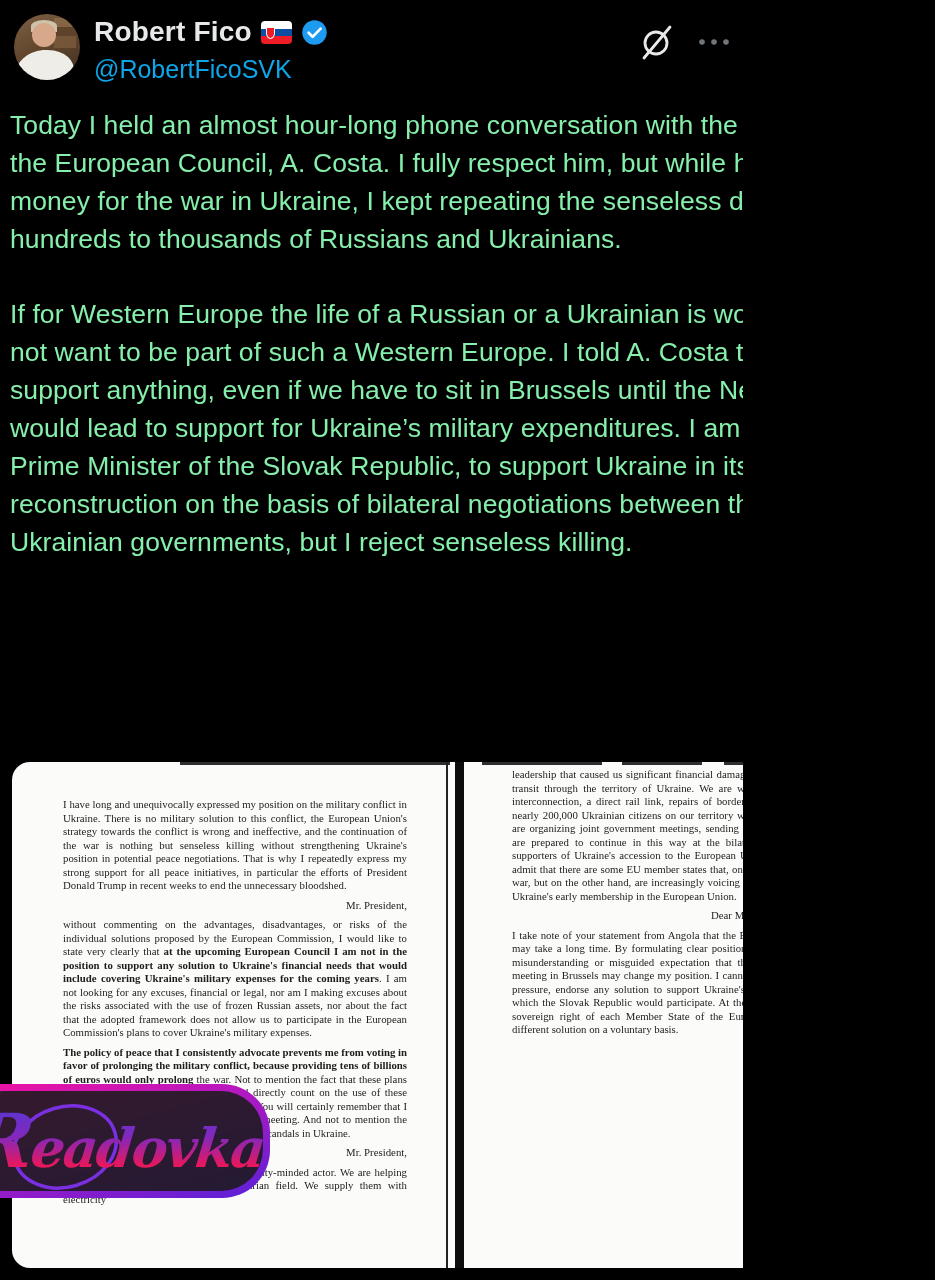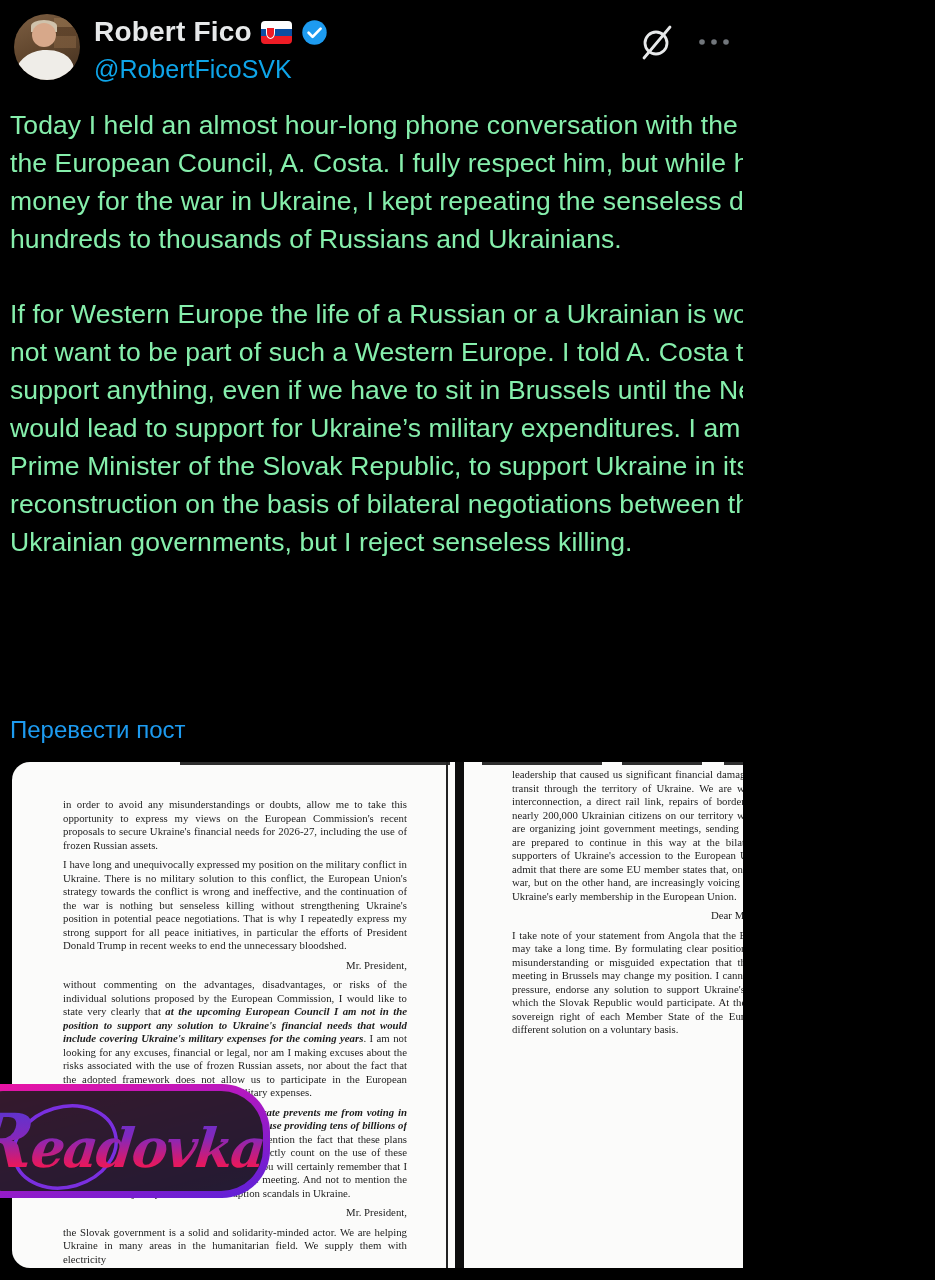--- a/index.html
+++ b/index.html
@@ -51,21 +51,21 @@
     font-size: 24px; text-decoration: none; cursor: pointer; }
 
   
   .letter-card { position: absolute; top: 762px; left: 12px; width: 910px; height: 506px;
     border-radius: 18px; background: #fbfbfa; overflow: hidden; cursor: pointer; }
 
   .page-col { position: absolute; font-family: "Liberation Serif", serif; color: #1d1d1d;
     font-size: 10.8px; line-height: 13.5px; text-align: justify; overflow: hidden; }
   .page-col p { margin-top: 6px; }
   .page-col p:first-child { margin-top: 0; }
-  .page-col .b { font-weight: 700; font-style: italic; }
+  .page-col .b { font-weight: 700; }
   .page-col .salut { text-align: right; }
 
   .col-left  { left: 51px;  top: 36px; width: 344px; height: 470px; }
   .col-right { left: 500px; top: 6px;  width: 345px; height: 500px; }
 
   .page-edge-line { position: absolute; left: 434px; top: 0; width: 2px; height: 100%; background: #232323; }
   .divider { position: absolute; left: 443px; top: 0; width: 9px; height: 100%; background: #0c0c0c; }
   .scan-shadow { position: absolute; right: 0; top: 0; width: 24px; height: 360px;
     background: linear-gradient(90deg, rgba(0,0,0,0) 0%, rgba(45,45,45,.55) 55%, #070707 100%); }
   .frag { position: absolute; top: 0; height: 3px; background: #2e2e2e; }
@@ -133,31 +133,29 @@
         </svg>
       </span>
     </div>
   </header>
 
   <div class="tweet-text">
     <p>Today I held an almost hour-long phone conversation with the President of the European Council, A. Costa. I fully respect him, but while he spoke about money for the war in Ukraine, I kept repeating the senseless daily killing of hundreds to thousands of Russians and Ukrainians.</p>
     <p>If for Western Europe the life of a Russian or a Ukrainian is worth shit, I do not want to be part of such a Western Europe. I told A. Costa that I will not support anything, even if we have to sit in Brussels until the New Year, which would lead to support for Ukraine’s military expenditures. I am ready, as Prime Minister of the Slovak Republic, to support Ukraine in its reconstruction on the basis of bilateral negotiations between the Slovak and Ukrainian governments, but I reject senseless killing.</p>
   </div>
 
-  <a class="translate">Перевести пост</a>
 
   <div class="letter-card">
     <div class="frag f1"></div>
     <div class="frag f2"></div>
     <div class="frag f3"></div>
     <div class="frag f4"></div>
     <div class="frag f5"></div>
 
     <div class="page-col col-left">
-      <p>in order to avoid any misunderstandings or doubts, allow me to take this opportunity to express my views on the European Commission's recent proposals to secure Ukraine's financial needs for 2026-27, including the use of frozen Russian assets.</p>
       <p>I have long and unequivocally expressed my position on the military conflict in Ukraine. There is no military solution to this conflict, the European Union's strategy towards the conflict is wrong and ineffective, and the continuation of the war is nothing but senseless killing without strengthening Ukraine's position in potential peace negotiations. That is why I repeatedly express my strong support for all peace initiatives, in particular the efforts of President Donald Trump in recent weeks to end the unnecessary bloodshed.</p>
       <p class="salut">Mr. President,</p>
       <p><span>without commenting on the advantages, disadvantages, or risks of the individual solutions proposed by the European Commission, I would like to state very clearly that </span><span class="b">at the upcoming European Council I am not in the position to support any solution to Ukraine's financial needs that would include covering Ukraine's military expenses for the coming years</span><span>. I am not looking for any excuses, financial or legal, nor am I making excuses about the risks associated with the use of frozen Russian assets, nor about the fact that the adopted framework does not allow us to participate in the European Commission's plans to cover Ukraine's military expenses.</span></p>
       <p><span class="b">The policy of peace that I consistently advocate prevents me from voting in favor of prolonging the military conflict, because providing tens of billions of euros would only prolong</span><span> the war. Not to mention the fact that these plans directly jeopardize US peace efforts, and directly count on the use of these resources for the reconstruction of Ukraine. You will certainly remember that I spoke openly about this risk at our informal meeting. And not to mention the information we jointly share about corruption scandals in Ukraine.</span></p>
       <p class="salut">Mr. President,</p>
       <p>the Slovak government is a solid and solidarity-minded actor. We are helping Ukraine in many areas in the humanitarian field. We supply them with electricity</p>
     </div>
 
     <div class="page-edge-line"></div>
     <div class="divider"></div>

